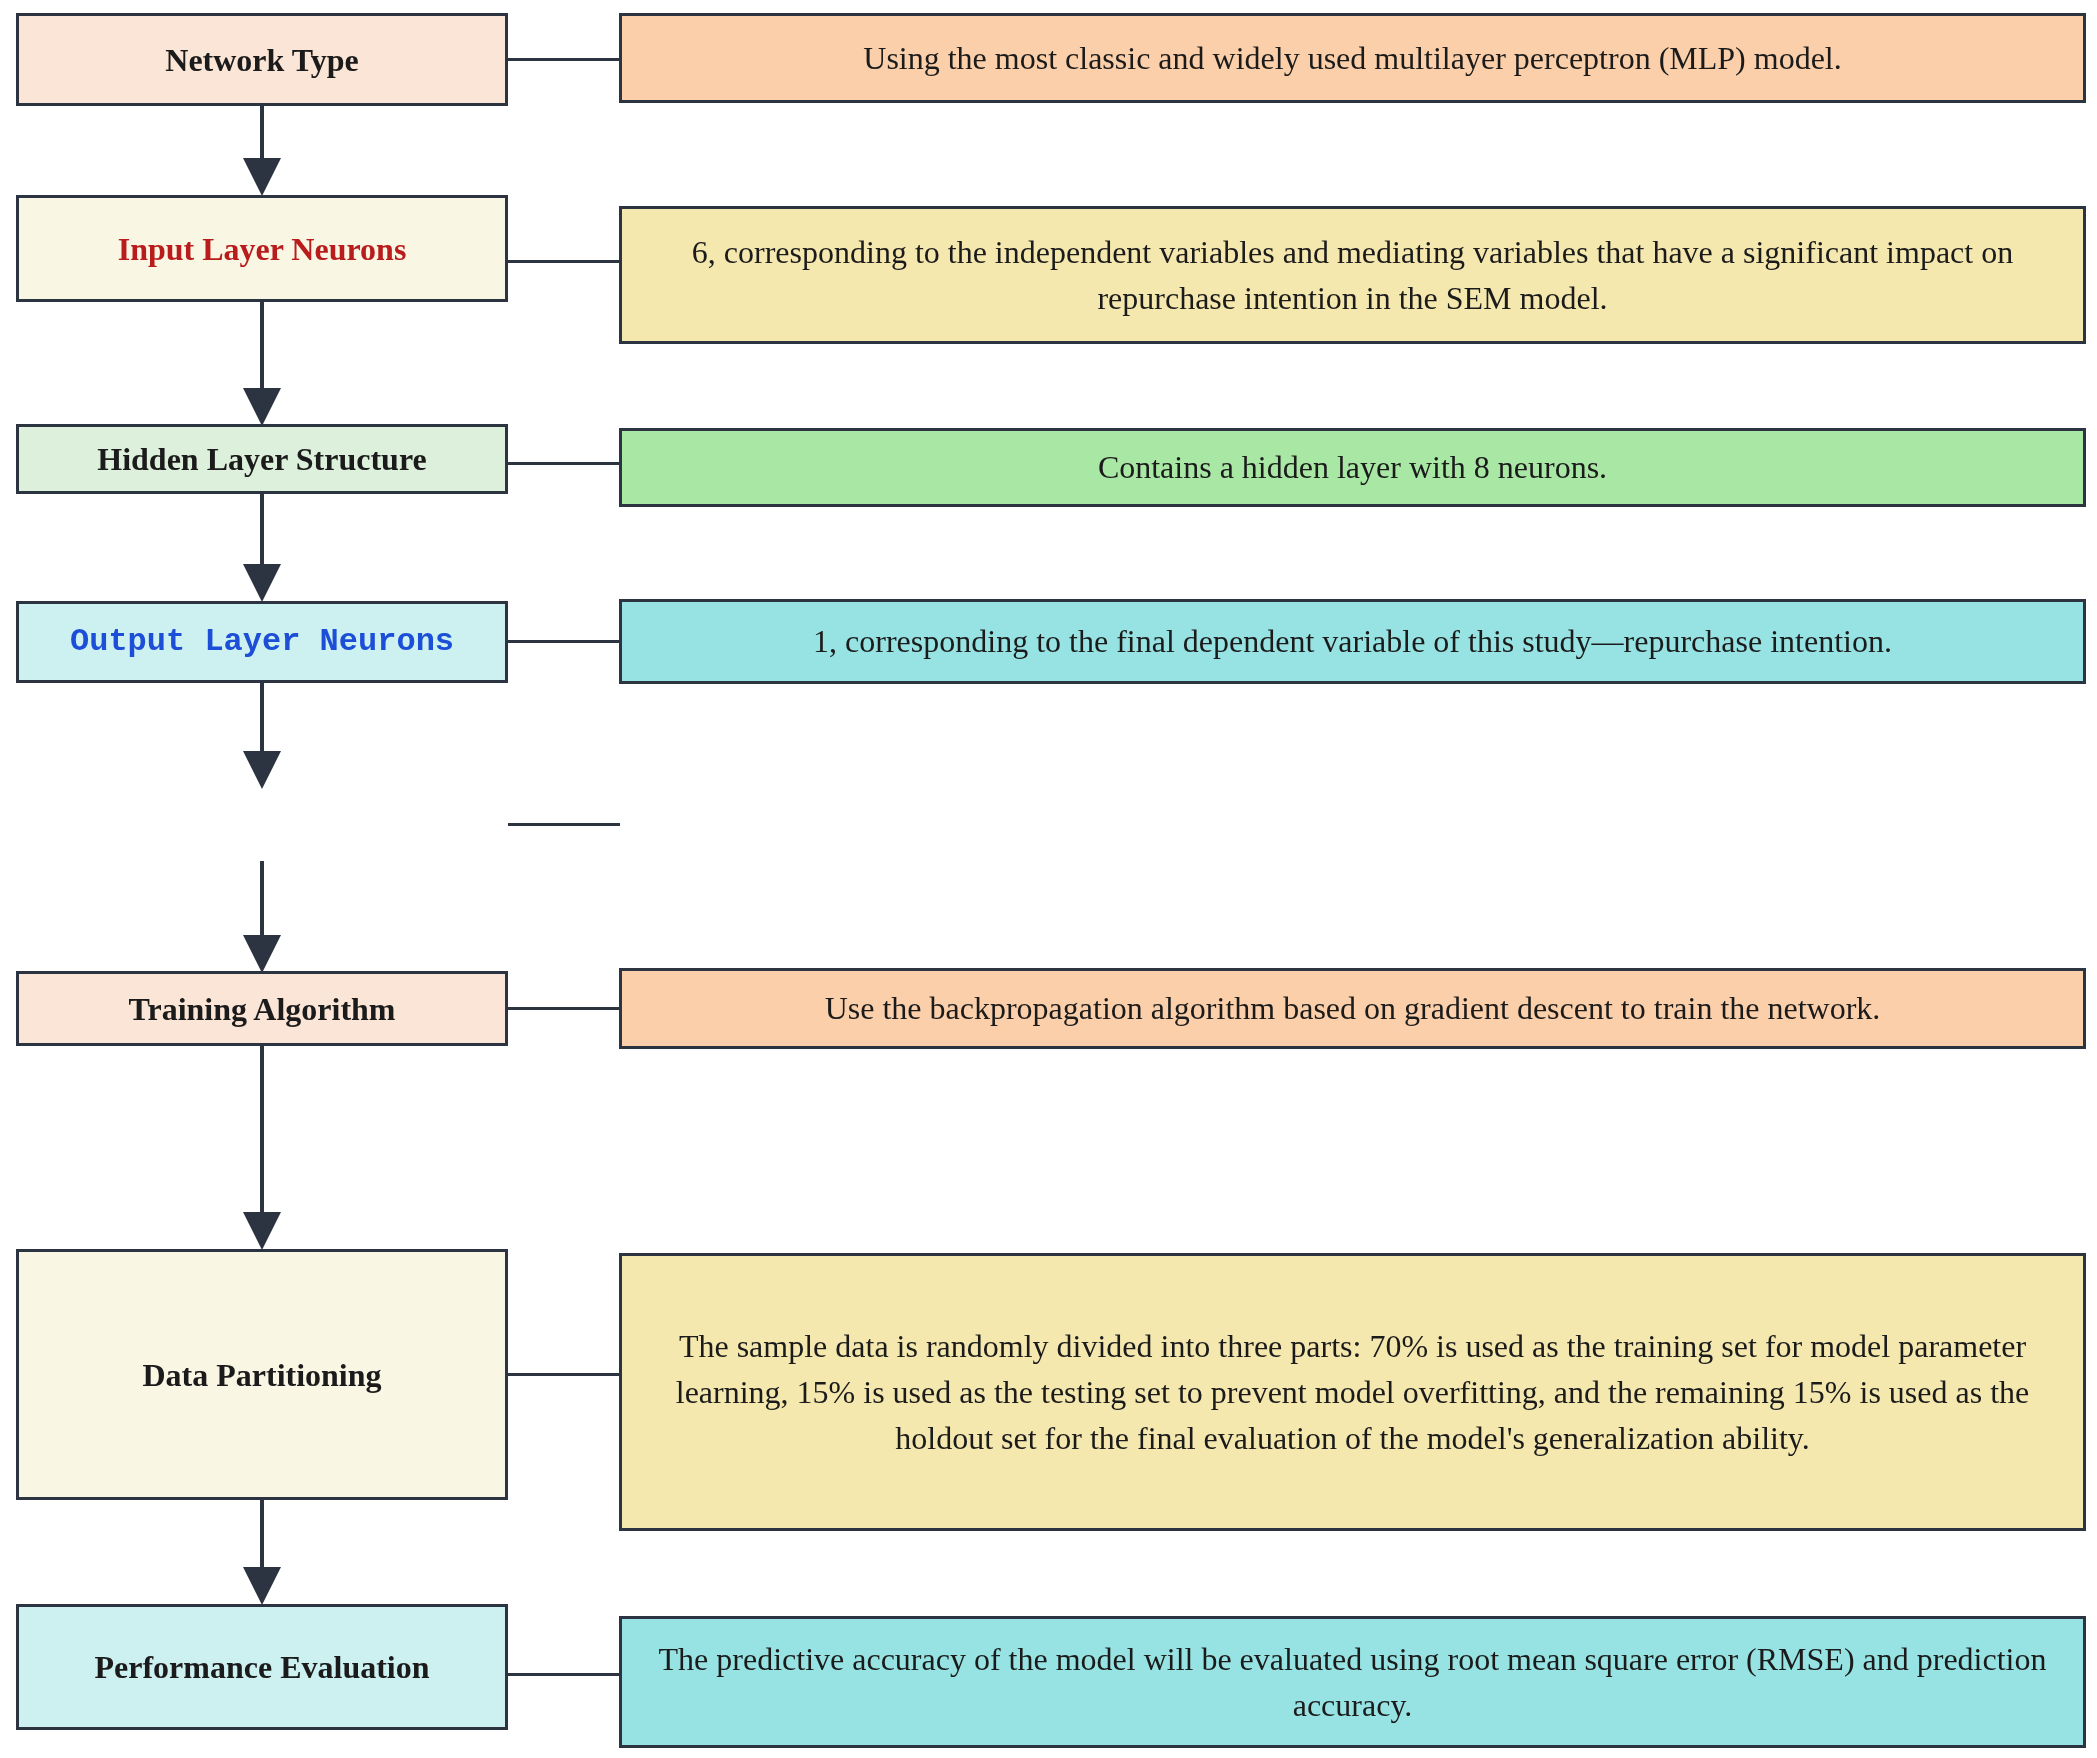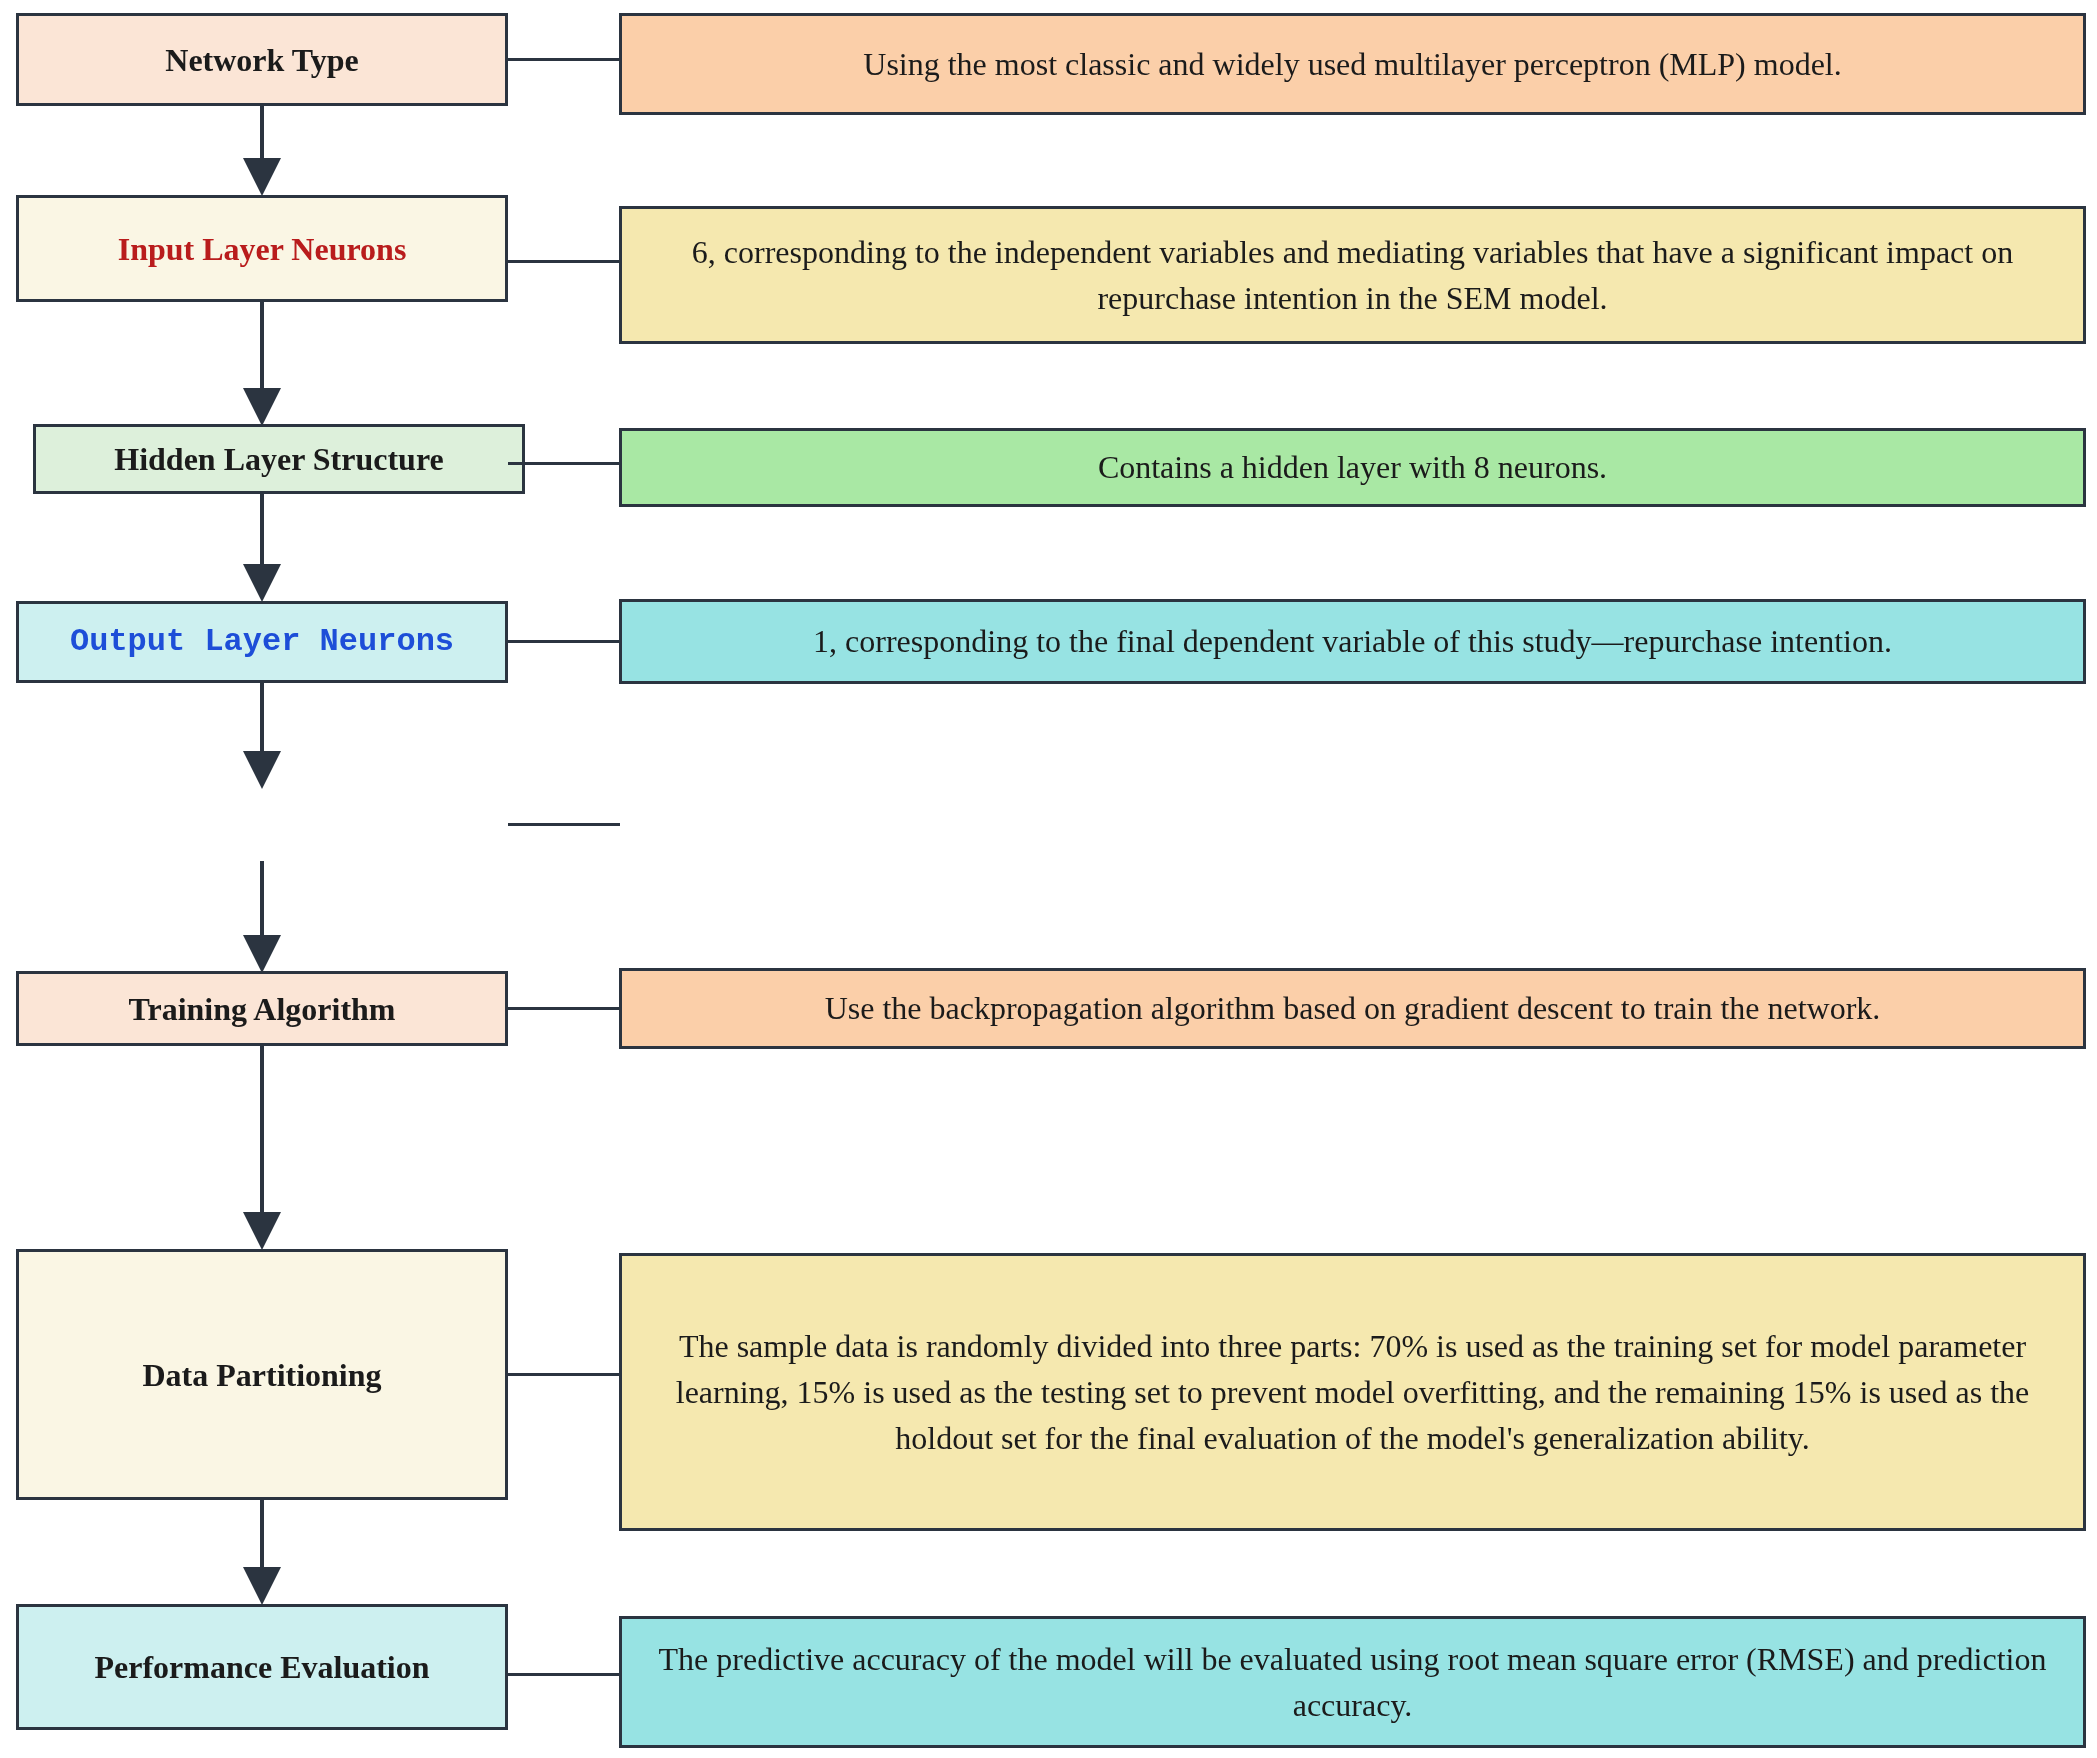--- a/index.html
+++ b/index.html
@@ -82,36 +82,36 @@
     border-top: 38px solid #2b3440;
   }
 </style>
 </head>
 <body>
 
 <div id="diagram" style="background: rgb(255, 255, 255);">
     <div class="node-box label-box" style="top: 13.4px; height: 93px; background: rgb(251, 229, 214); border-color: rgb(43, 52, 64);">
       <span class="label-text" style="color: rgb(27, 27, 27);">Network Type</span>
     </div>
-    <div class="node-box desc-box" style="top: 13.4px; height: 102px; background: rgb(251, 207, 169); border-color: rgb(43, 52, 64);">
+    <div class="node-box desc-box" style="top: 13.4px; height: 90px; background: rgb(251, 207, 169); border-color: rgb(43, 52, 64);">
       <span class="desc-text" style="color: rgb(27, 27, 27);">Using the most classic and widely used multilayer perceptron (MLP) model.</span>
     </div>
     <div class="connector" style="top: 58px; background: rgb(43, 52, 64);"></div>
     <div class="arrow-line" style="top: 106px; height: 54px; background: rgb(43, 52, 64);"></div>
     <div class="arrow-head" style="top: 158px; border-top-color: rgb(43, 52, 64);"></div>
     <div class="node-box label-box" style="top: 195px; height: 107px; background: rgb(250, 246, 228); border-color: rgb(43, 52, 64);">
       <span class="label-text" style="color: #b91c1c;">Input Layer Neurons</span>
     </div>
     <div class="node-box desc-box" style="top: 206px; height: 138px; background: rgb(245, 232, 175); border-color: rgb(43, 52, 64);">
       <span class="desc-text" style="color: rgb(27, 27, 27);">6, corresponding to the independent variables and mediating variables that have a significant impact on repurchase intention in the SEM model.</span>
     </div>
     <div class="connector" style="top: 260px; background: rgb(43, 52, 64);"></div>
     <div class="arrow-line" style="top: 302px; height: 87px; background: rgb(43, 52, 64);"></div>
     <div class="arrow-head" style="top: 388px; border-top-color: rgb(43, 52, 64);"></div>
-    <div class="node-box label-box" style="top: 424px; height: 70px; background: rgb(221, 240, 219); border-color: rgb(43, 52, 64); margin-left: 17px;">
+    <div class="node-box label-box" style="top: 424px; height: 70px; background: rgb(221, 240, 219); border-color: rgb(43, 52, 64);">
       <span class="label-text" style="color: rgb(27, 27, 27);">Hidden Layer Structure</span>
     </div>
     <div class="node-box desc-box" style="top: 428px; height: 79px; background: rgb(169, 232, 164); border-color: rgb(43, 52, 64);">
       <span class="desc-text" style="color: rgb(27, 27, 27);">Contains a hidden layer with 8 neurons.</span>
     </div>
     <div class="connector" style="top: 462px; background: rgb(43, 52, 64);"></div>
     <div class="arrow-line" style="top: 494px; height: 72px; background: rgb(43, 52, 64);"></div>
     <div class="arrow-head" style="top: 564px; border-top-color: rgb(43, 52, 64);"></div>
     <div class="node-box label-box" style="top: 601px; height: 82px; background: rgb(205, 240, 240); border-color: rgb(43, 52, 64);">
       <span class="label-text" style="color: #1d4ed8; font-family: Liberation Mono, monospace;">Output Layer Neurons</span>

